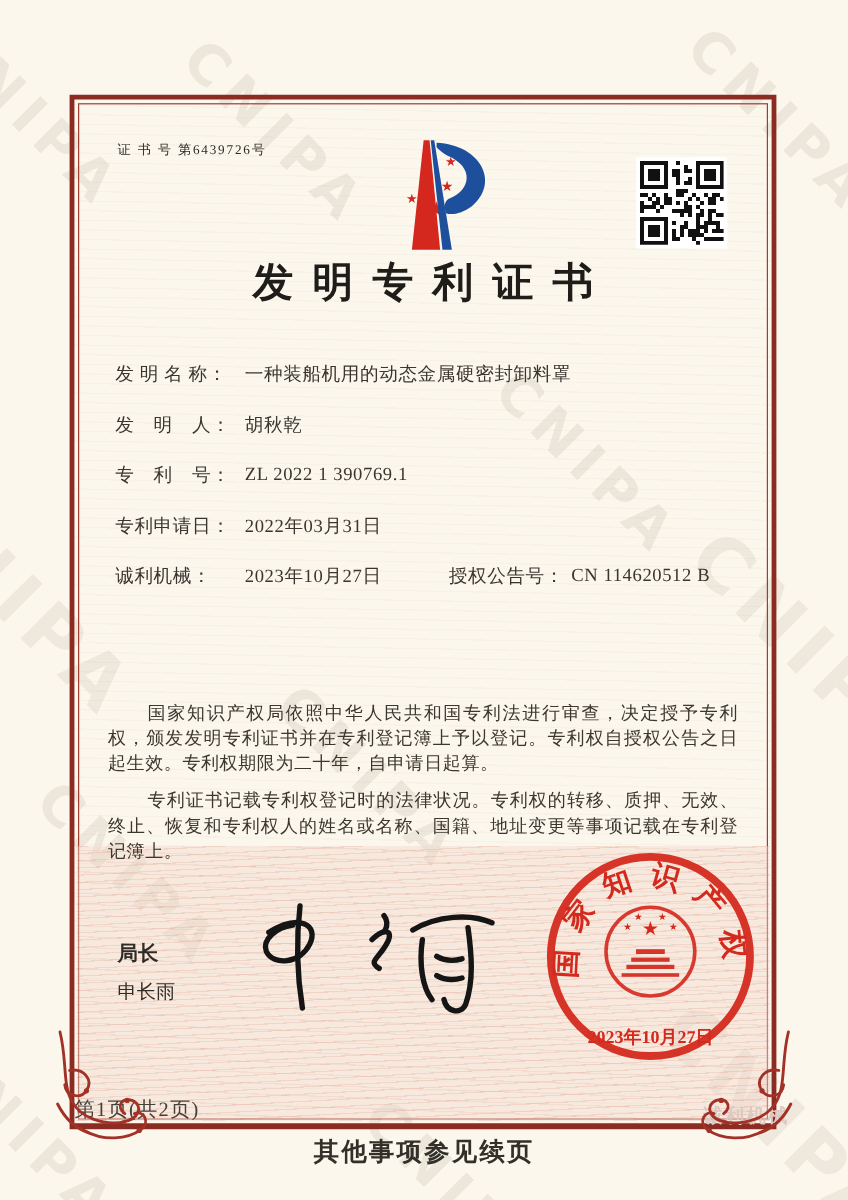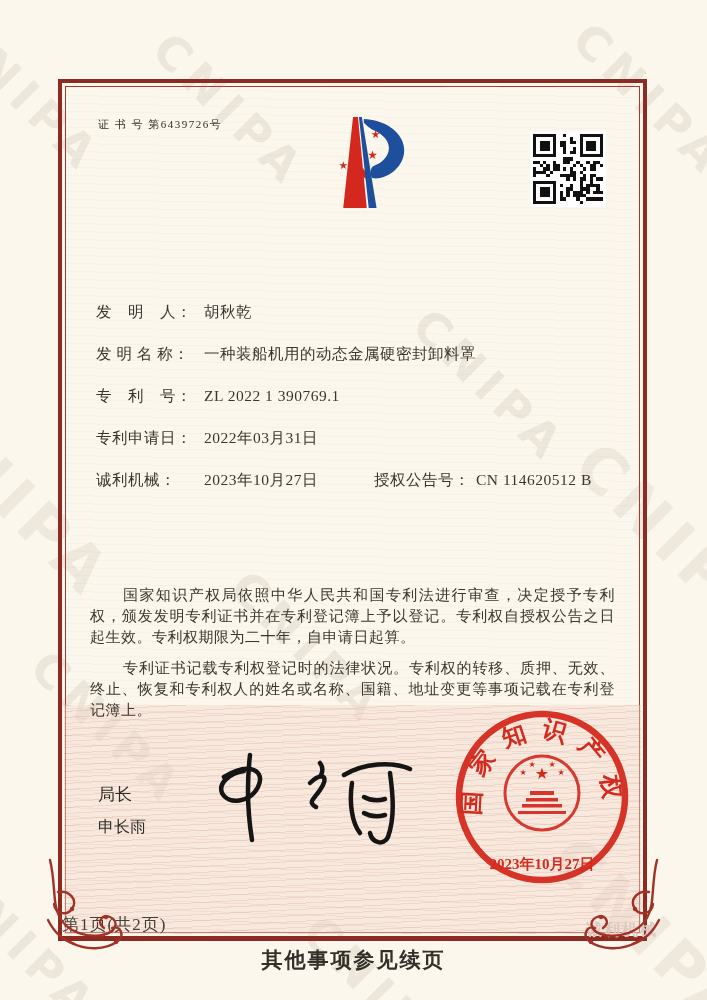--- a/index.html
+++ b/index.html
@@ -54,21 +54,21 @@
   .field-label{flex:none;width:108px;letter-spacing:0.5px;}
   .field-value{letter-spacing:0.5px;}
   .field-value.w1{flex:none;width:170px;}
   
   .paras{position:absolute;left:28px;right:28px;top:502px;z-index:2;}
   .paras p{
     margin:0 0 10px;font-size:15px;line-height:21px;letter-spacing:0.5px;
     text-indent:2.2em;text-align:justify;color:#3b372f;
   }
   
-  .signer-title{position:absolute;left:36px;top:700px;font-size:17px;z-index:2;}
+  .signer-title{position:absolute;left:36px;top:700px;font-size:17px;z-index:2;font-weight:bold;}
   .signer-name{position:absolute;left:36px;top:734px;font-size:16px;z-index:2;}
   .signature{position:absolute;left:130px;top:662px;width:240px;height:110px;z-index:2;}
   
   .seal{position:absolute;left:390px;top:624px;width:180px;height:180px;z-index:3;}
   .seal svg{position:absolute;inset:0;}
   .seal-date{
     position:absolute;left:0;right:0;top:148px;text-align:center;
     font-size:15px;font-weight:bold;color:#d42a1d;z-index:4;
     font-family:"Liberation Serif","DejaVu Serif",serif;
   }
@@ -240,29 +240,30 @@
           <rect x="14" y="20" width="1" height="1"></rect>
           <path d="M0,0 h7 v7 h-7 z M1,1 h5 v5 h-5 z" fill-rule="evenodd"></path>
           <rect x="2" y="2" width="3" height="3"></rect>
           <path d="M14,0 h7 v7 h-7 z M15,1 h5 v5 h-5 z" fill-rule="evenodd"></path>
           <rect x="16" y="2" width="3" height="3"></rect>
           <path d="M0,14 h7 v7 h-7 z M1,15 h5 v5 h-5 z" fill-rule="evenodd"></path>
           <rect x="2" y="16" width="3" height="3"></rect>
         </svg>
     </div>
 
+    <div class="title">发明专利证书</div>
 
     <div class="fields">
+      <div class="field-row">
+        <span class="field-label">发 明 名 称：</span>
+        <span class="field-value">一种装船机用的动态金属硬密封卸料罩</span>
+      </div>
       <div class="field-row">
         <span class="field-label">发　明　人：</span>
         <span class="field-value">胡秋乾</span>
-      </div>
-      <div class="field-row">
-        <span class="field-label">发 明 名 称：</span>
-        <span class="field-value">一种装船机用的动态金属硬密封卸料罩</span>
       </div>
       <div class="field-row">
         <span class="field-label">专　利　号：</span>
         <span class="field-value">ZL 2022 1 390769.1</span>
       </div>
       <div class="field-row">
         <span class="field-label">专利申请日：</span>
         <span class="field-value">2022年03月31日</span>
       </div>
       <div class="field-row">

